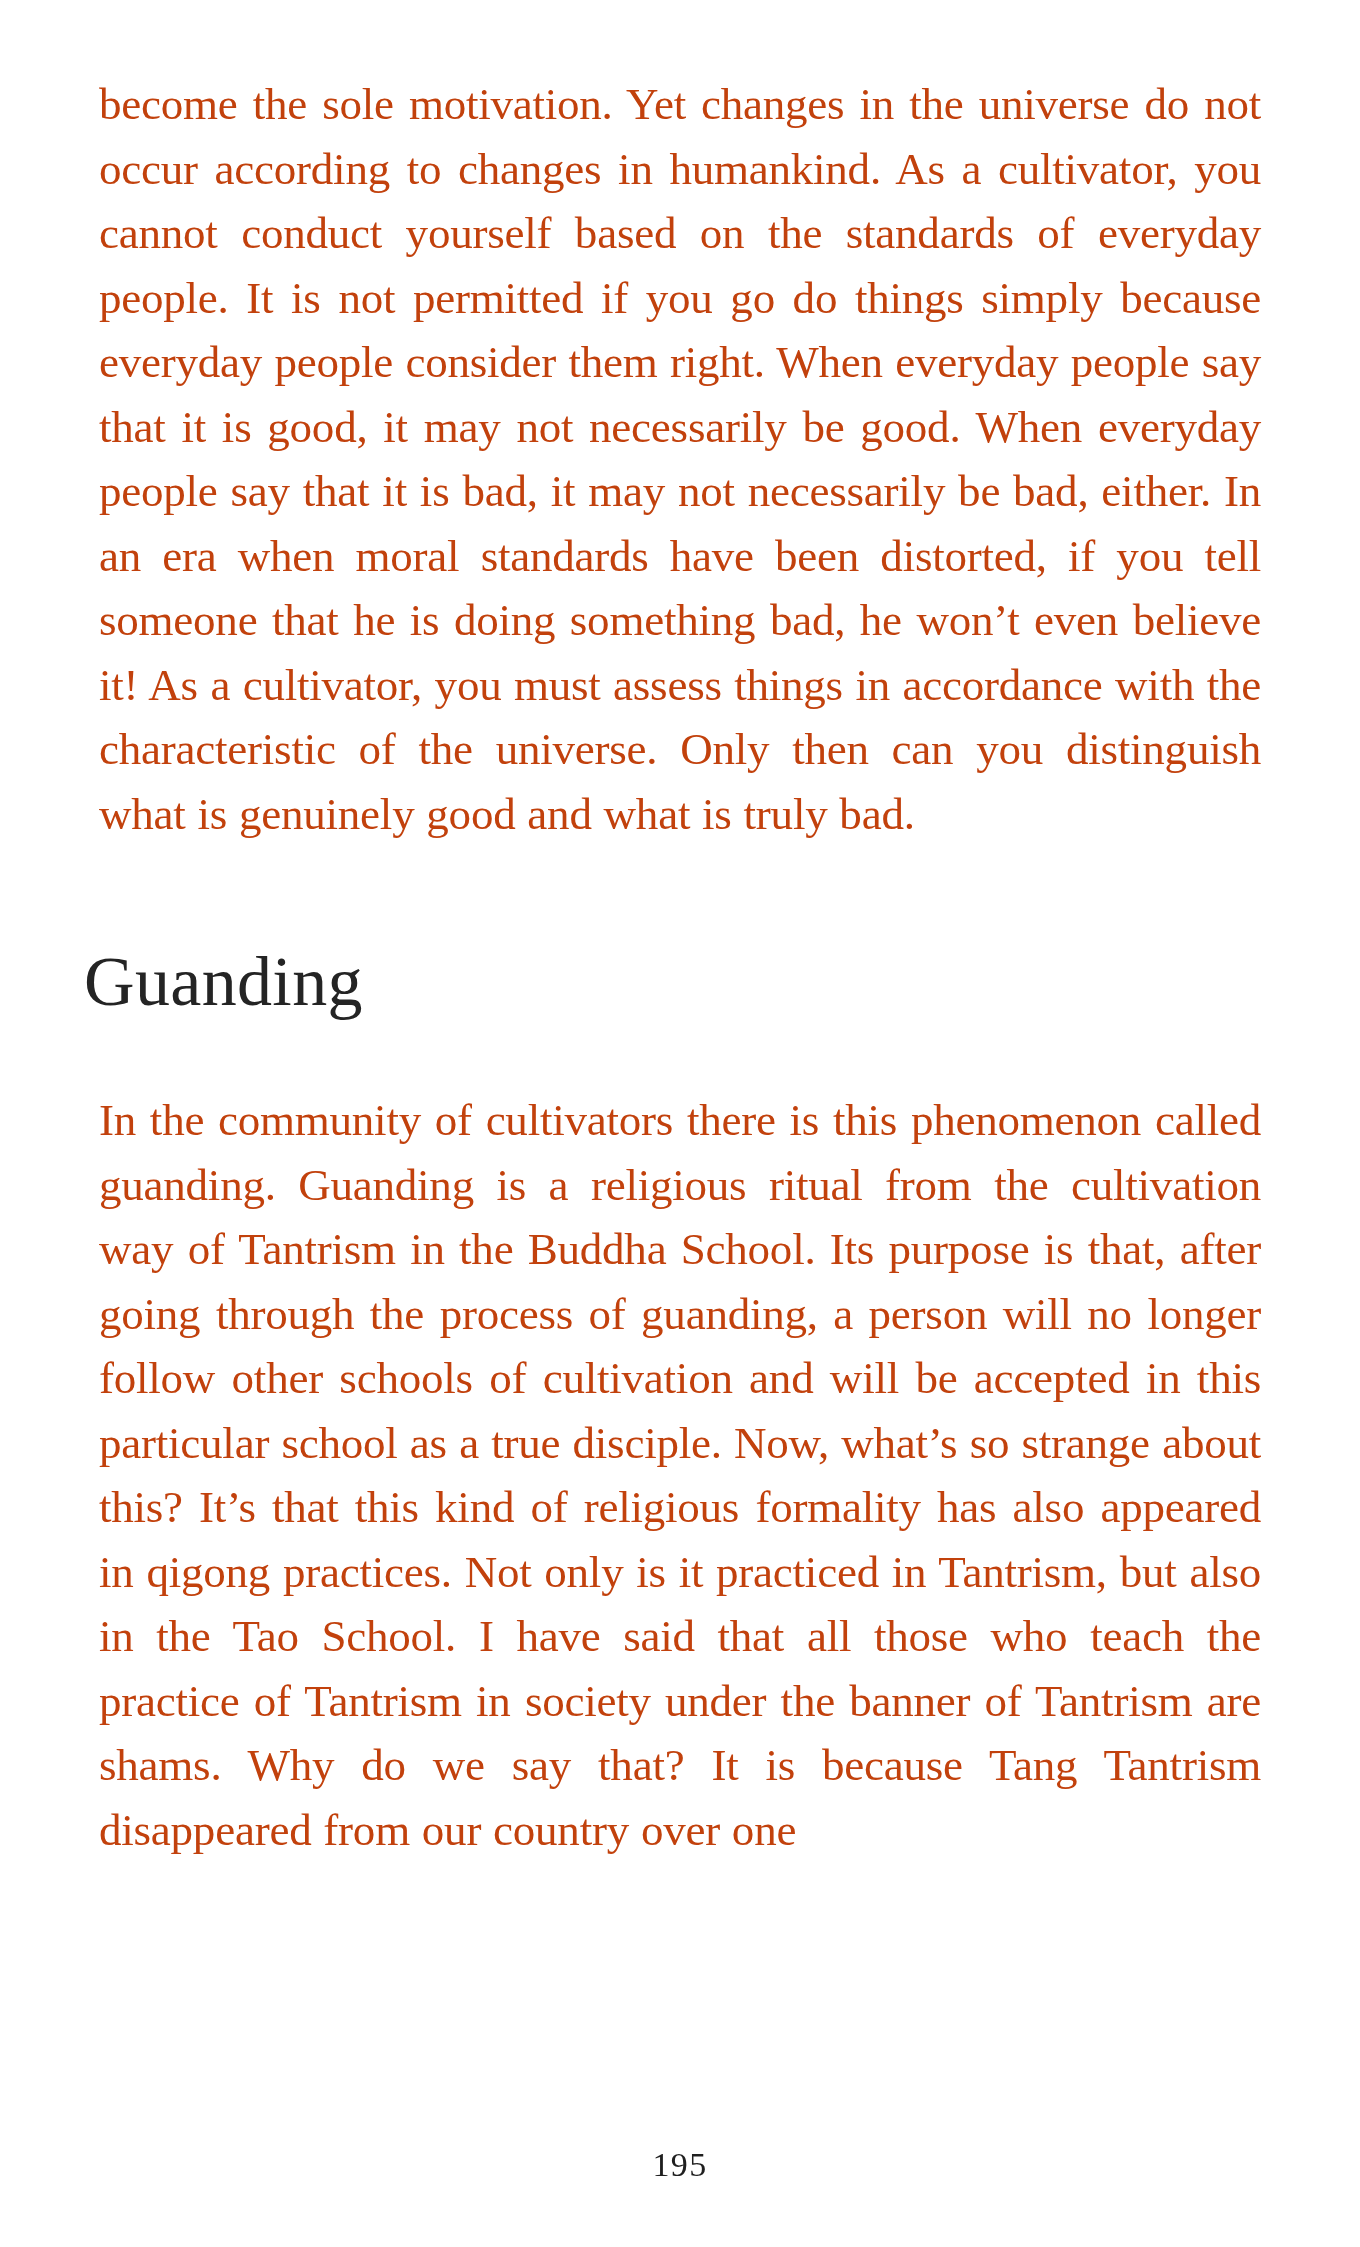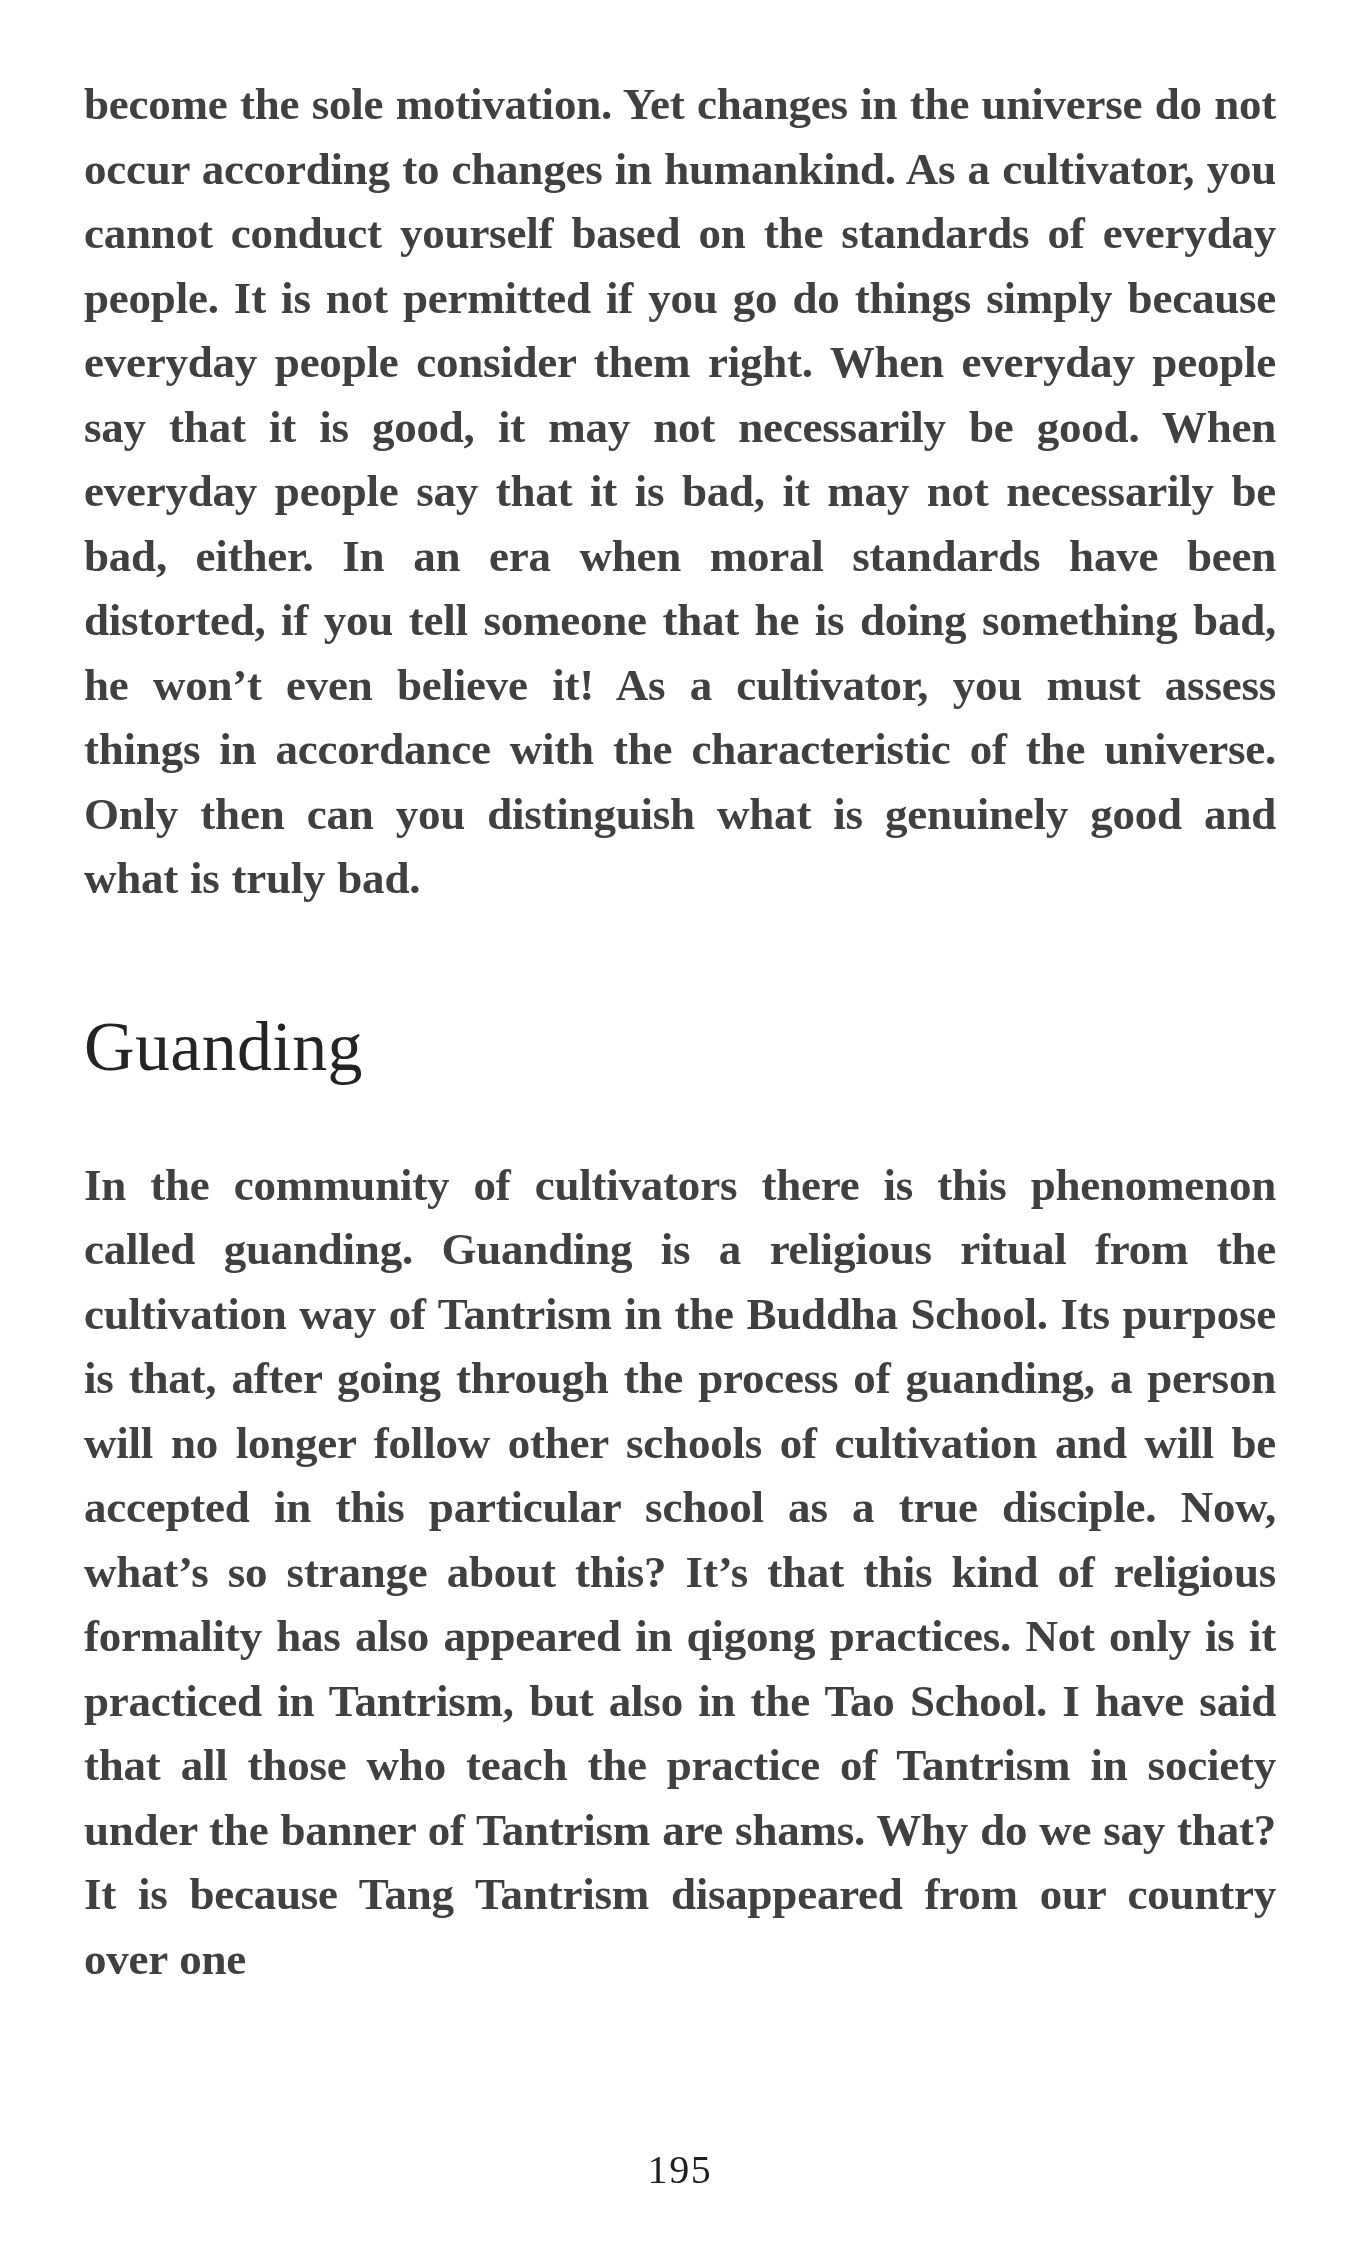--- a/index.html
+++ b/index.html
@@ -38,50 +38,49 @@
   }
   .rh-title {
     font-style: italic;
     font-size: 33px;
     letter-spacing: 0.01em;
   }
   .page-body {
     margin: 0 84px;
   }
   .body-paragraph {
-    margin: 0;
+    margin: 15px;
     font-size: 45px;
     line-height: 64.5px;
     text-align: justify;
     text-justify: inter-word;
     letter-spacing: -0.005em;
     word-spacing: 0.02em;
-    color: #404040;
-    font-weight: bold;
+    color: #c2410c;
   }
   .body-paragraph.first {
     margin-top: 72px;
   }
   .section-heading {
     margin: 96px 0 66px 0;
     font-size: 70px;
     line-height: 80px;
     font-weight: 400;
     letter-spacing: 0.005em;
     color: #242424;
   }
   .page-footer {
     position: absolute;
     left: 0;
     right: 0;
     top: 2146px;
     text-align: center;
   }
   .page-number {
-    font-size: 40px;
+    font-size: 34px;
     letter-spacing: 0.04em;
     color: #1f1f1f;
   }
 </style>
 </head>
 <body>
 
 <div class="page">
 
 

